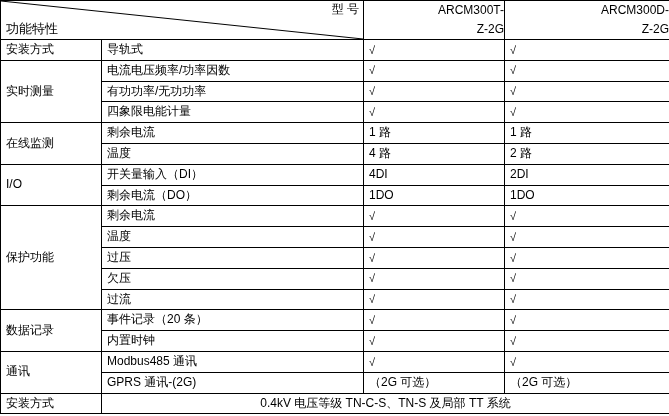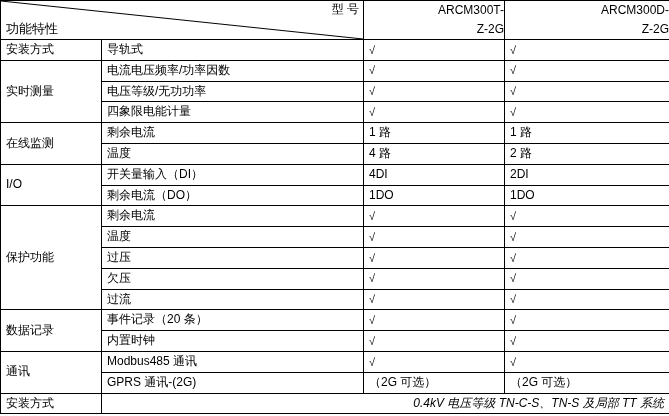--- a/index.html
+++ b/index.html
@@ -82,22 +82,21 @@
     height: 19px;
     line-height: 19px;
   }
   .group-label {
     vertical-align: middle;
   }
   .tick {
     font-size: 11px;
   }
   .footer-cell {
-    text-align: right;
-    font-style: italic;
+    text-align: center;
   }
 </style>
 </head>
 <body>
 
 <div class="sheet">
   <table class="spec">
     <colgroup>
       <col class="c0">
       <col class="c1">
@@ -132,21 +131,21 @@
         <td class="tick">√</td>
       </tr>
 
       <tr>
         <td class="group-label" rowspan="3">实时测量</td>
         <td>电流电压频率/功率因数</td>
         <td class="tick">√</td>
         <td class="tick">√</td>
       </tr>
       <tr>
-        <td>电压等级/无功功率</td>
+        <td>有功功率/无功功率</td>
         <td class="tick">√</td>
         <td class="tick">√</td>
       </tr>
       <tr>
         <td>四象限电能计量</td>
         <td class="tick">√</td>
         <td class="tick">√</td>
       </tr>
 
       <tr>

